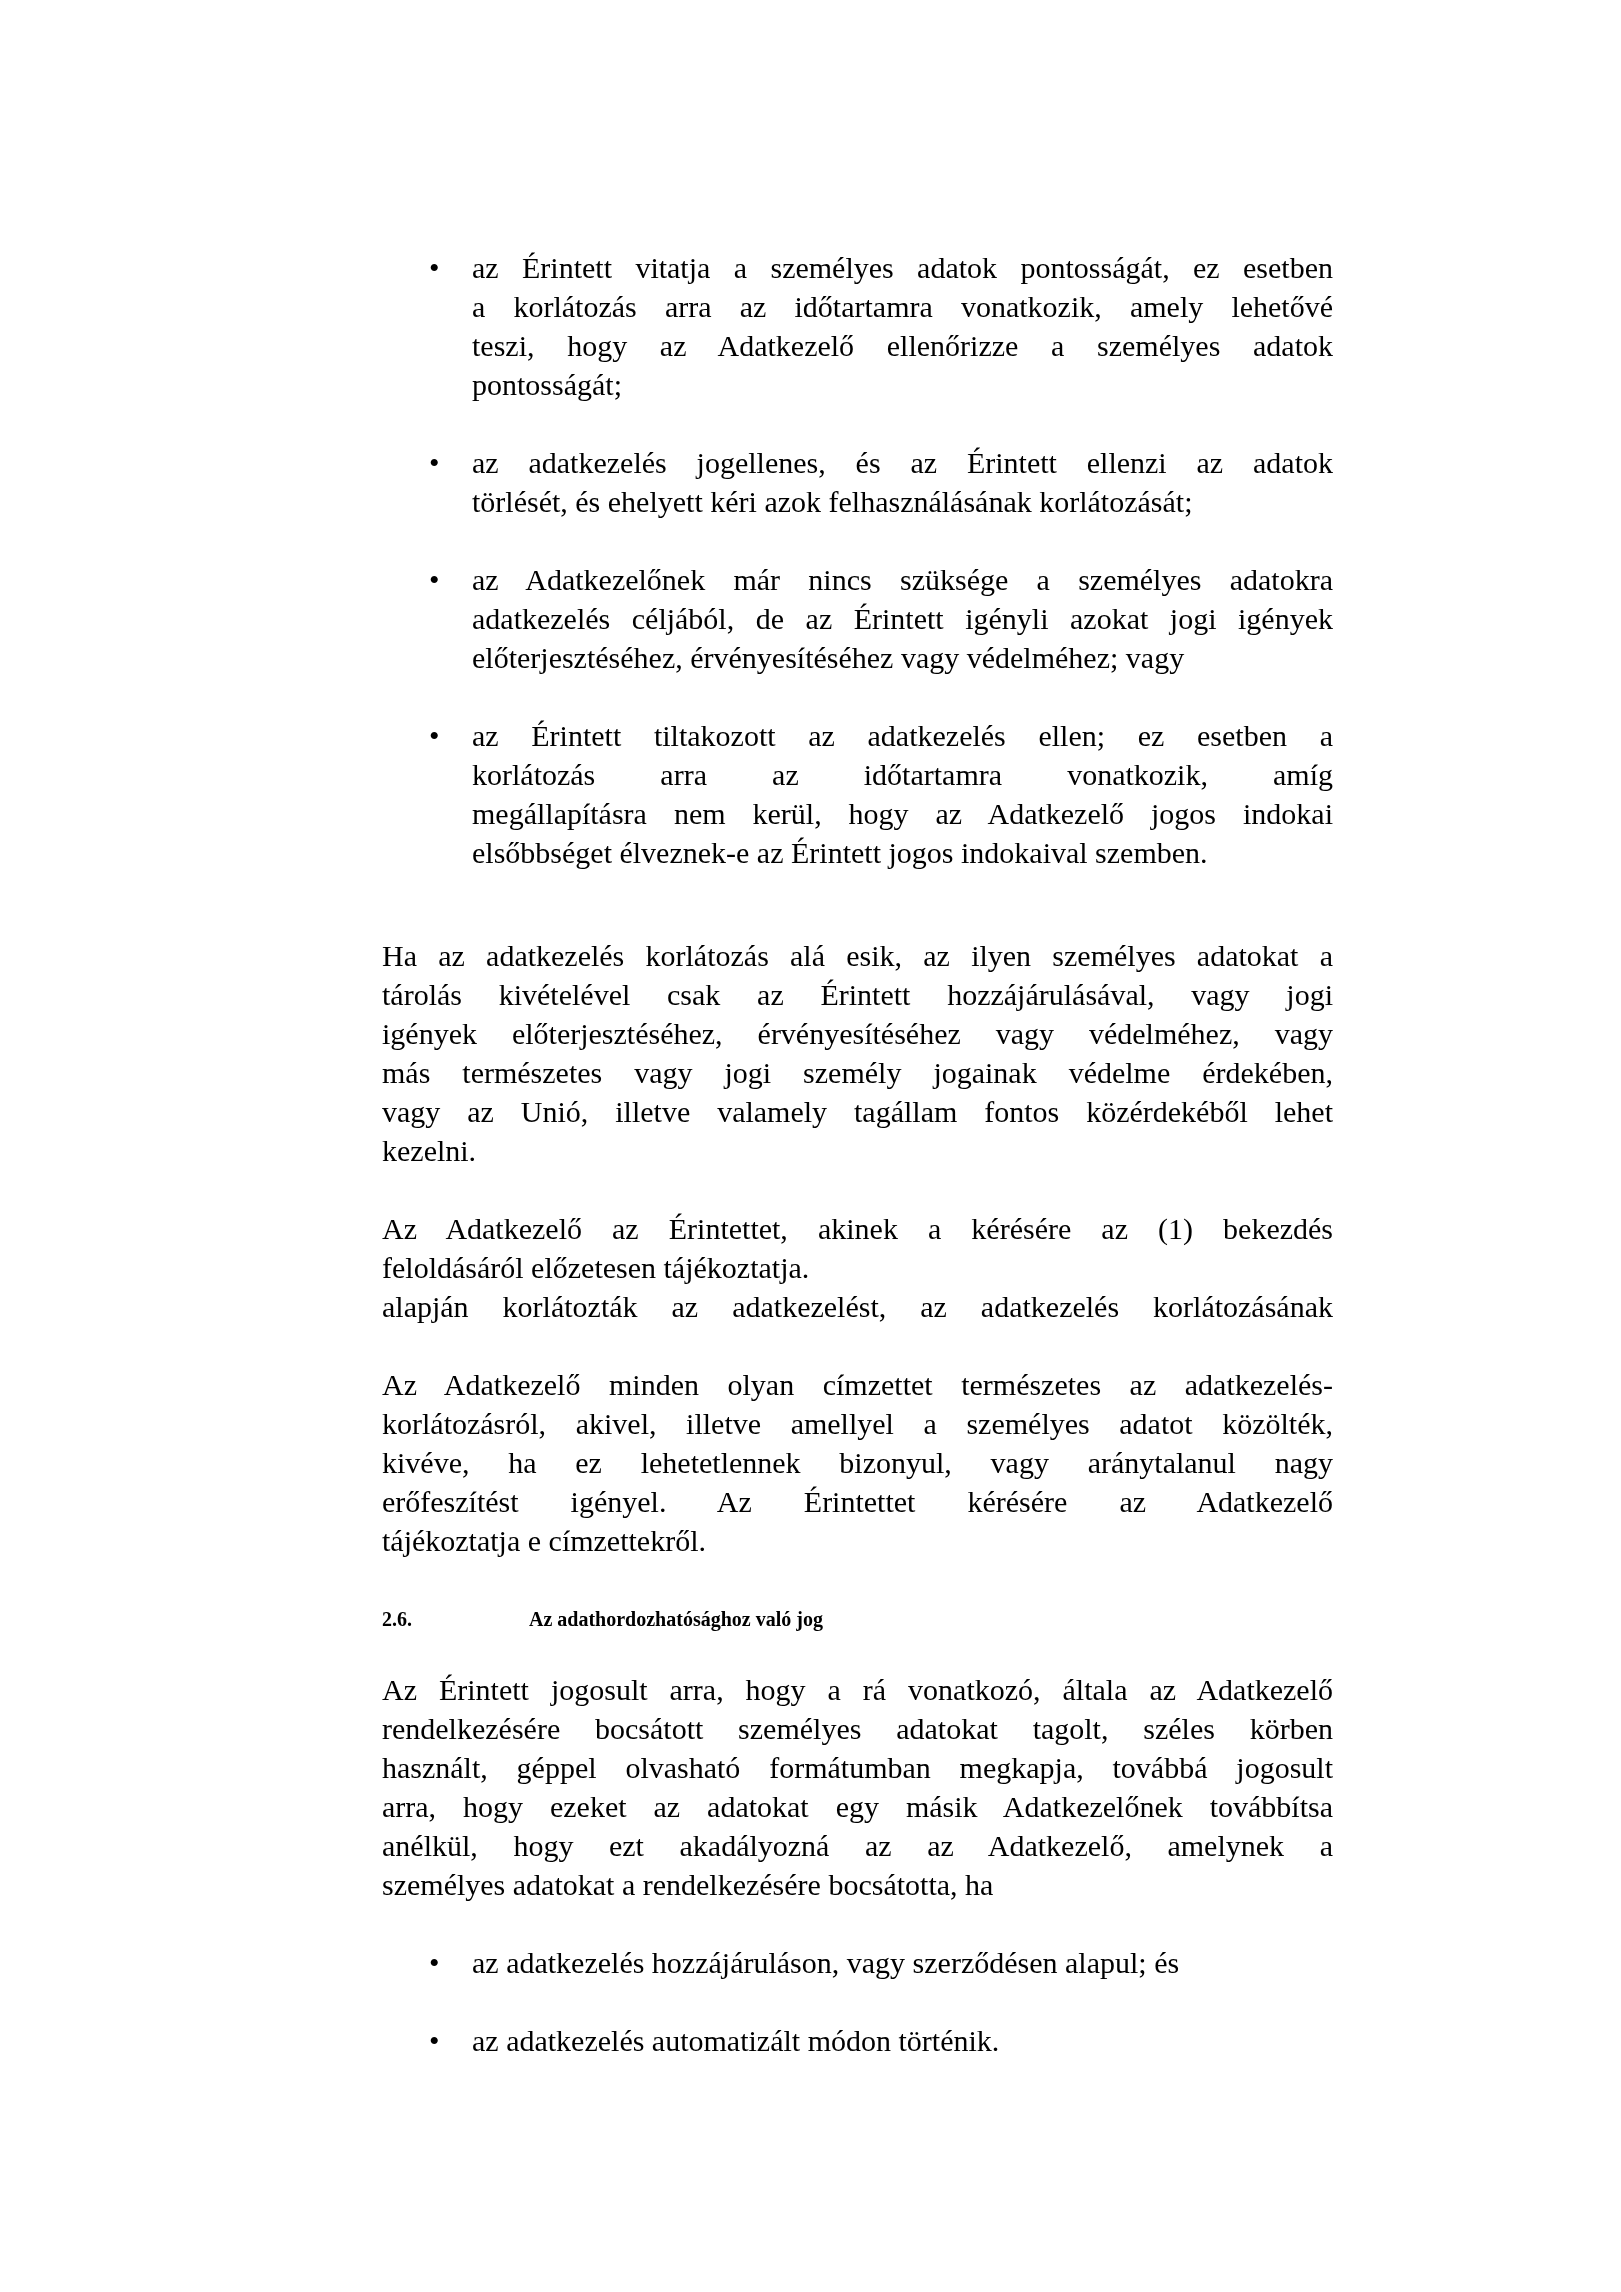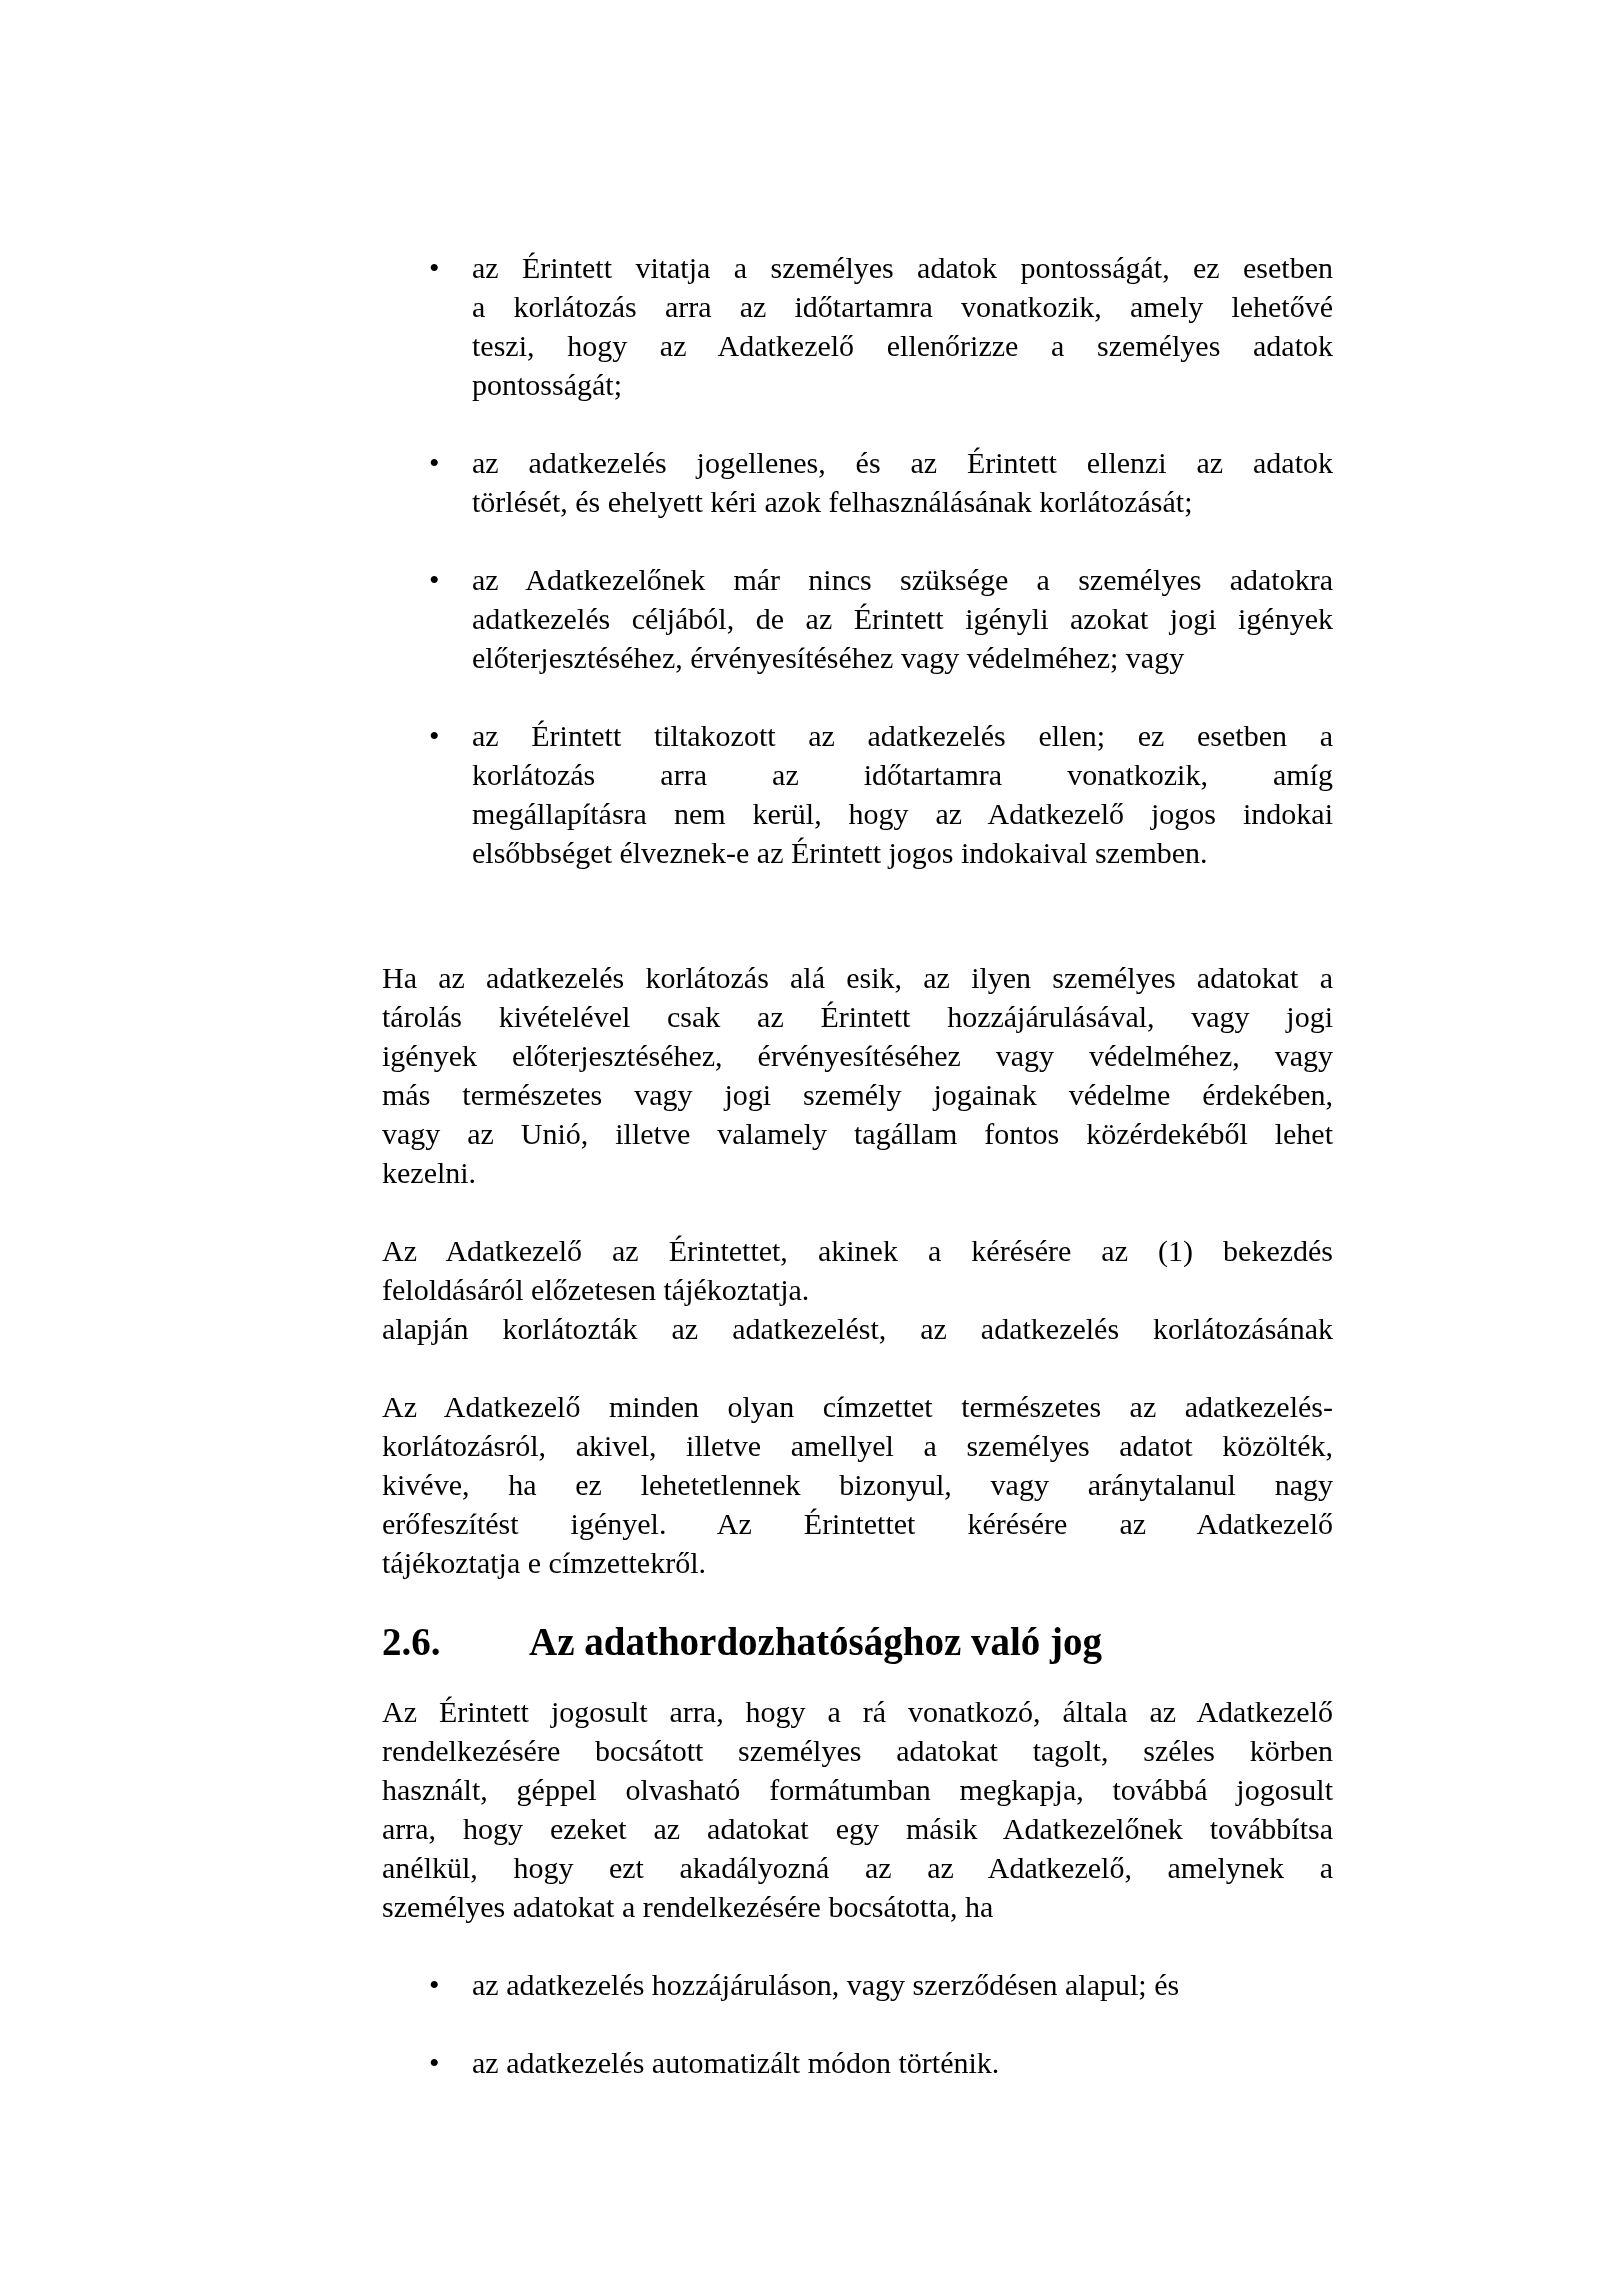--- a/index.html
+++ b/index.html
@@ -13,21 +13,21 @@
     padding: 248px 288px 0 382px;
     display: flex;
     flex-direction: column;
     font-family: "Liberation Serif", "DejaVu Serif", serif;
     font-size: 30px;
     color: #000000;
     overflow: hidden;
   }
   .block { margin: 0; }
   .block + .block { margin-top: 39px; }
-  .bullet + .paragraph { margin-top: 86px; }
+  .bullet + .paragraph { margin-top: 64px; }
   .heading + .paragraph { margin-top: 30px; }
 
   .line {
     line-height: 39px;
     text-align: justify;
     text-align-last: justify;
     white-space: normal;
   }
   .line.final { text-align-last: left; }
 
@@ -36,21 +36,21 @@
     position: absolute;
     left: 47px;
     top: 0;
     line-height: 39px;
     font-size: 30px;
   }
 
   .heading {
     display: flex;
     font-weight: bold;
-    font-size: 39px;
+    font-size: 20px;
     line-height: 41px;
   }
   .heading .num { width: 147px; flex: none; }
 </style>
 </head>
 <body>
 
 <div class="page">
 
   <div style="display:contents"><div class="block bullet">

